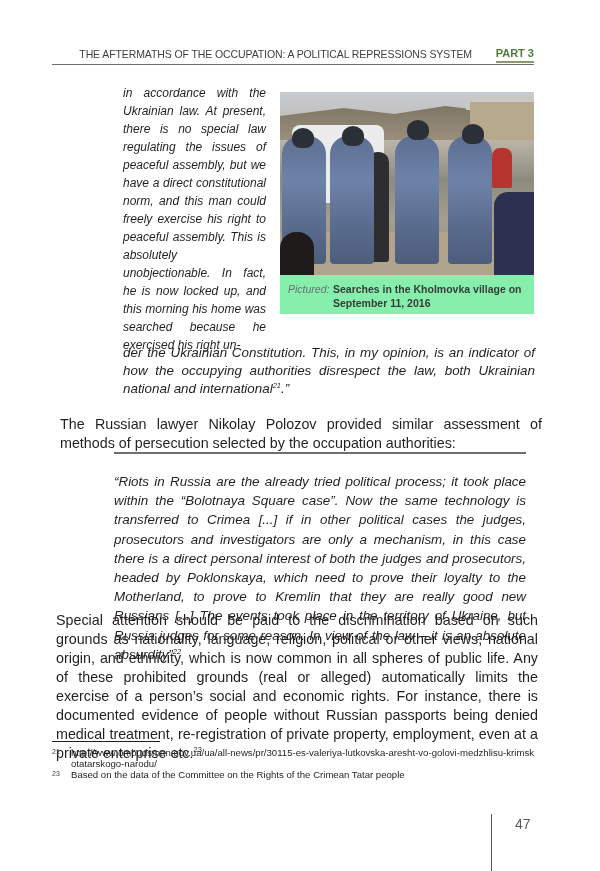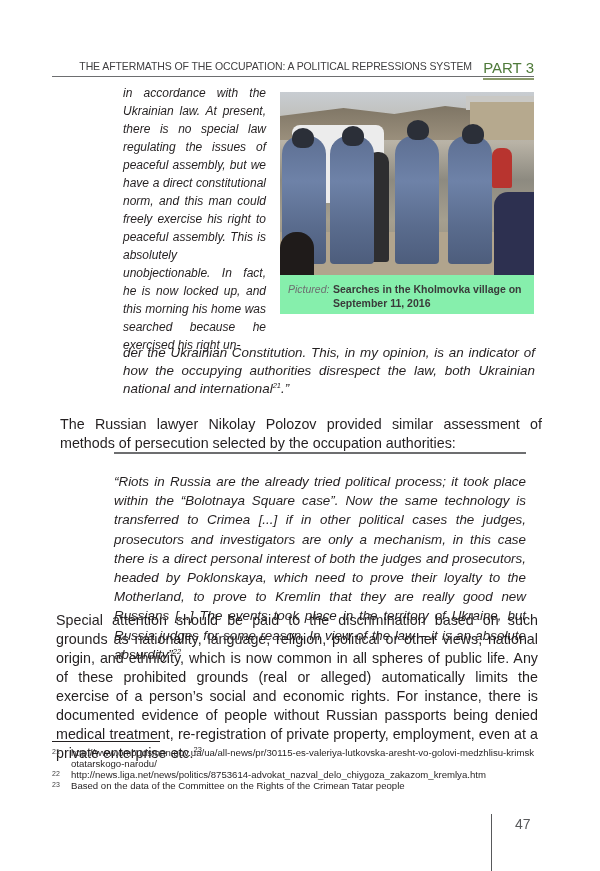--- a/index.html
+++ b/index.html
@@ -4,30 +4,29 @@
   <style>
     html, body { margin: 0; padding: 0; background: #ffffff; }
     body {
       width: 600px; height: 871px; position: relative; overflow: hidden;
       font-family: "Liberation Sans", "DejaVu Sans", sans-serif;
       color: #231f20;
     }
     .running-header {
       position: absolute; left: 52px; top: 46px; width: 482px; height: 18px;
       border-bottom: 1.5px solid #6d6e70;
-      margin-top: 12px;
     }
     .running-title {
       position: absolute; right: 62px; top: 2px;
       font-size: 10.5px; letter-spacing: -0.1px; color: #414042;
       white-space: nowrap;
     }
     .part-label {
       position: absolute; right: 0; top: 1px;
-      font-size: 15px; font-weight: normal; color: #4f7a3a;
+      font-size: 11px; font-weight: bold; color: #4f7a3a;
       white-space: nowrap; padding-bottom: 2px;
       border-bottom: 2.5px solid #8a9a6a;
     }
     .photo-figure {
       position: absolute; left: 280px; top: 92px; width: 254px; height: 222px;
       background: #86efac;
     }
     .photo {
       position: absolute; left: 0; top: 0; width: 254px; height: 183px;
       overflow: hidden;
@@ -198,23 +197,19 @@
   <span>Special attention should be paid to the discrimination based on such grounds as na­tionality, language, religion, political or other views, national origin, and ethnicity, which is now common in all spheres of public life. Any of these prohibited grounds (real or alleged) automatically limits the exercise of a person’s social and economic rights. For instance, there is documented evidence of people without Russian pass­ports being denied medical treatment, re-registration of private property, employ­ment, even at a private enterprise etc.</span><sup>23</sup>
 </p>
 
 <div class="footnote-rule"></div>
 <div class="footnotes">
   <div class="footnote">
     <span class="footnote-num">21</span>
     <span class="footnote-text">http://www.ombudsman.gov.ua/ua/all-news/pr/30115-es-valeriya-lutkovska-aresht-vo-golovi-medzhlisu-krimskotatarskogo-narodu/</span>
   </div>
   <div class="footnote">
-    <span class="footnote-num">22</span>
-    <span class="footnote-text">http://news.liga.net/news/politics/8753614-advokat_nazval_delo_chiygoza_zakazom_kremlya.htm</span>
-  </div>
-  <div class="footnote">
     <span class="footnote-num">23</span>
     <span class="footnote-text">Based on the data of the Committee on the Rights of the Crimean Tatar people</span>
   </div>
 </div>
 
 <div class="page-rule"></div>
 <div class="page-number">47</div>
 
 </body></html>

